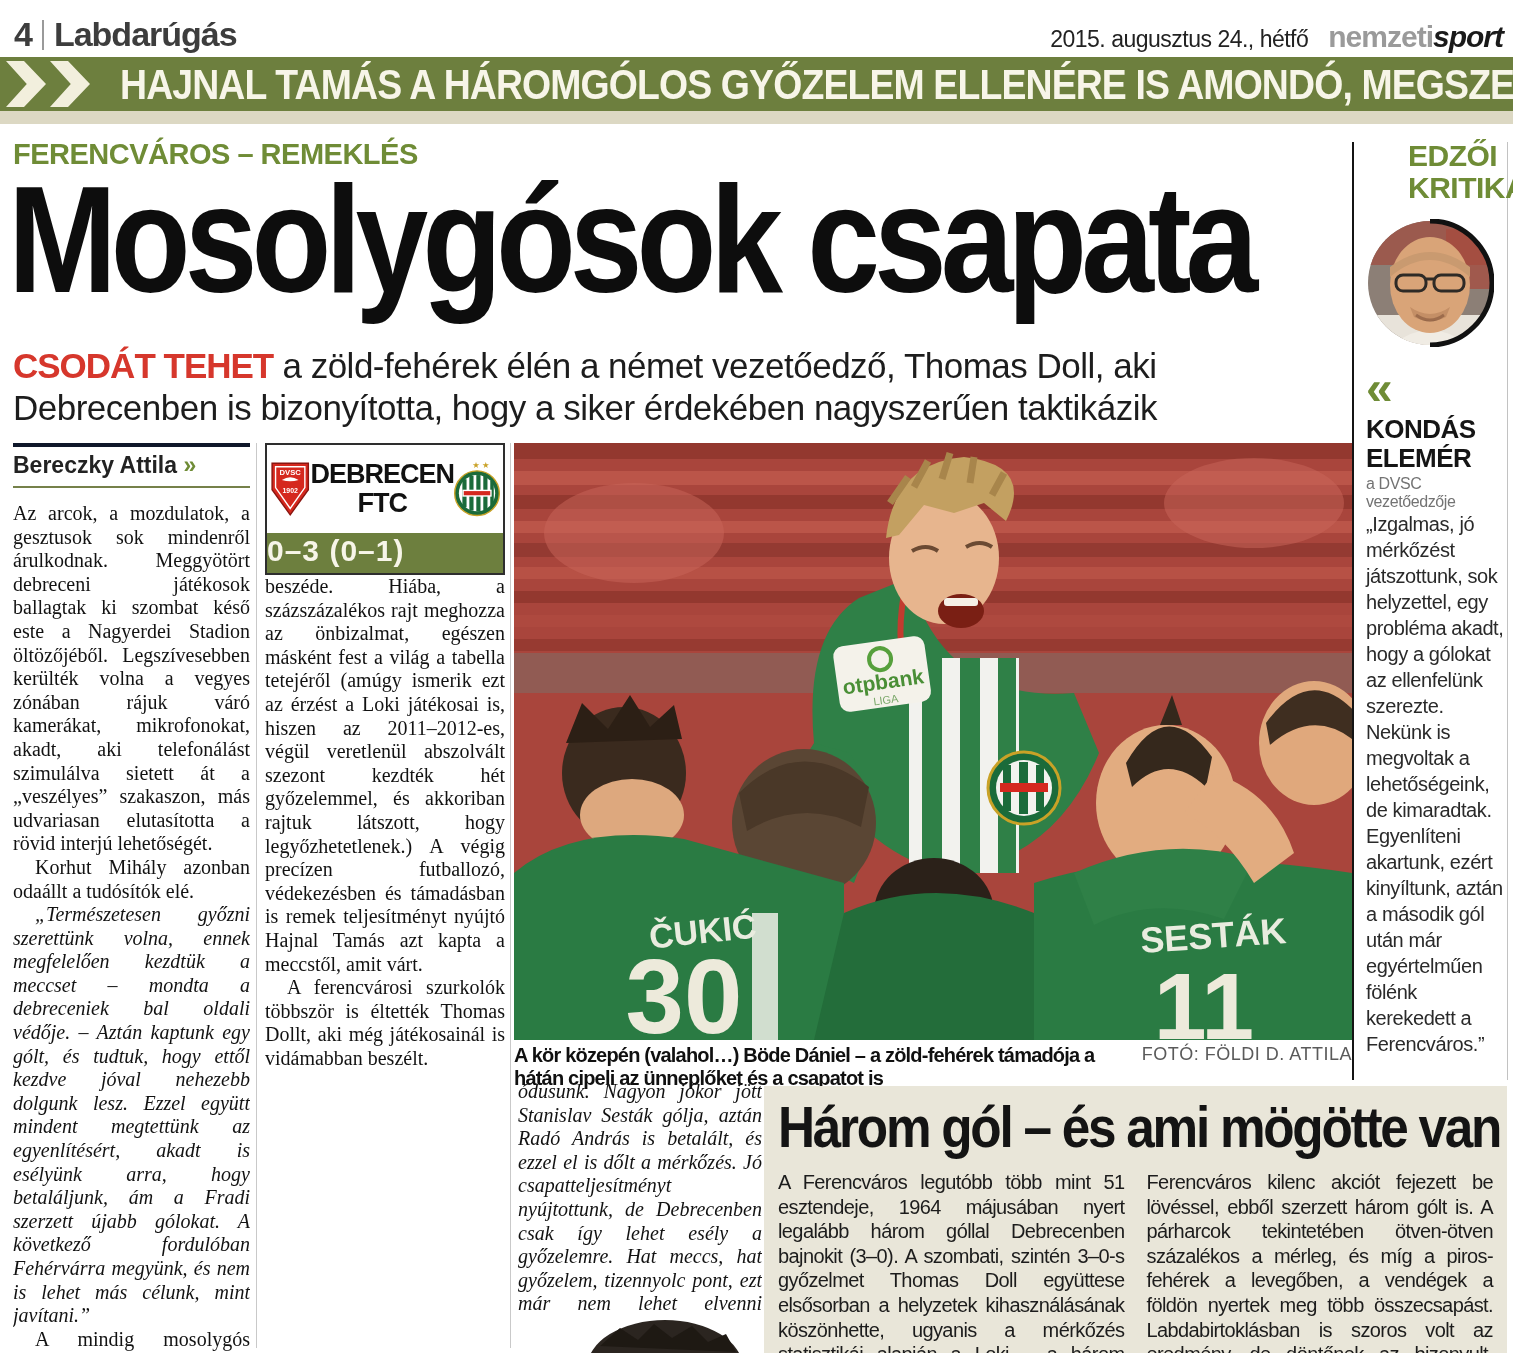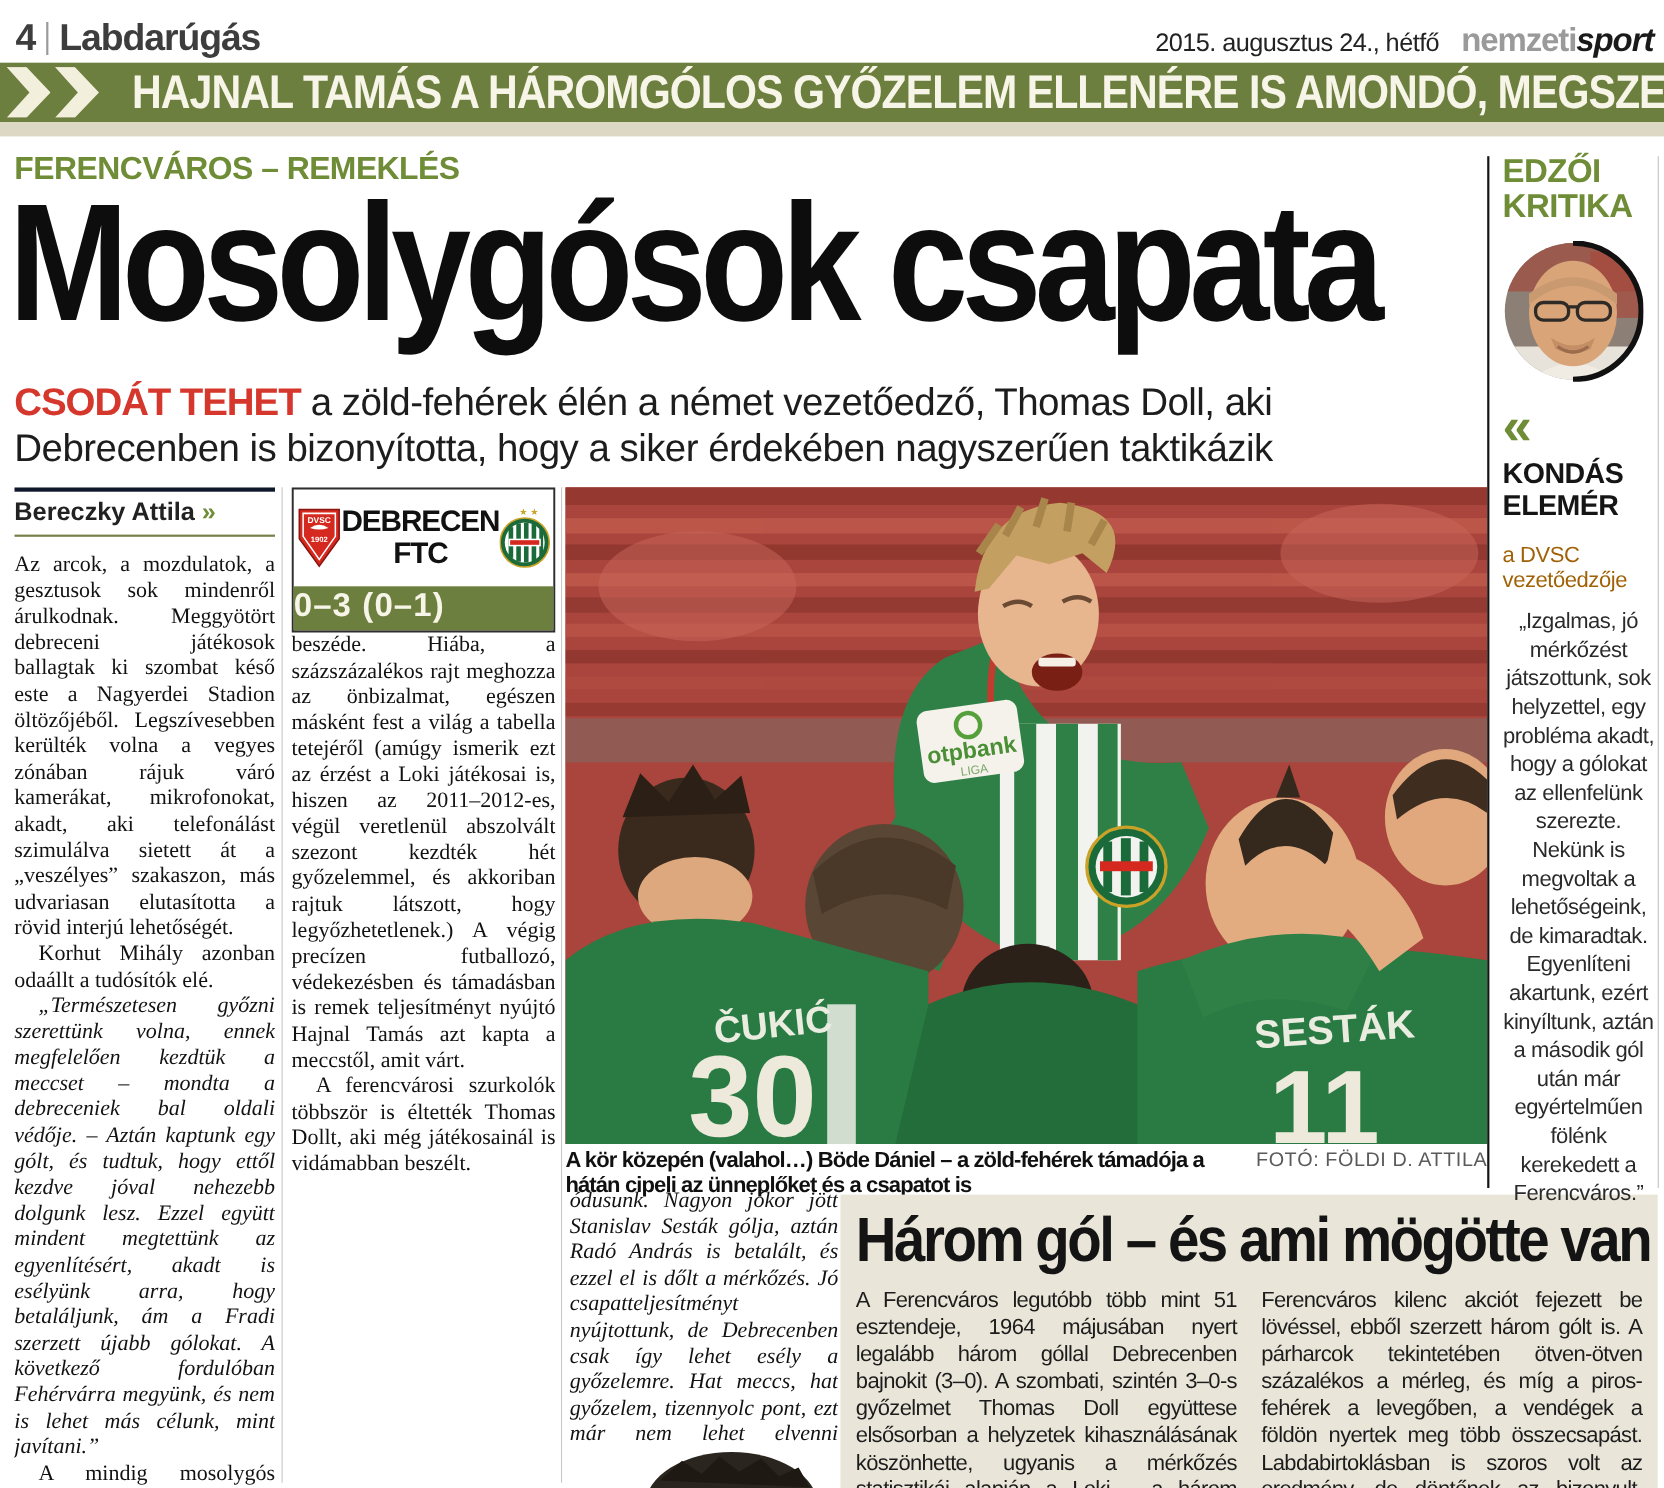--- a/index.html
+++ b/index.html
@@ -83,26 +83,26 @@
                    letter-spacing:-2.5px;white-space:nowrap;transform:scaleX(.9);
                    transform-origin:left top;}
   .bottom-cols{display:flex;gap:22px;}
   .bottom-cols p{margin:0;flex:1;font-size:20px;line-height:24.6px;text-align:justify;
                  color:#1c1c1c;letter-spacing:-0.6px;}
 
   
   .sb-blackrule{position:absolute;left:1352px;top:142px;width:2px;height:938px;background:#141414;}
   .sb-grayrule{position:absolute;left:1507px;top:142px;width:1px;height:938px;background:#c2c2c2;}
   .sidebar{position:absolute;left:1366px;top:140px;width:138px;}
-  .sb-title{font-weight:bold;font-size:30px;line-height:1.05;color:#6f8c36;letter-spacing:-0.5px;}
+  .sb-title{font-weight:bold;font-size:30px;line-height:1.05;color:#6f8c36;letter-spacing:-0.5px;margin-left:42px;}
   .sb-photo{margin-top:16px;width:128px;height:128px;}
   .sb-mark{font-size:48px;font-weight:bold;color:#6f8c36;line-height:0.8;margin-top:18px;}
   .sb-name{font-weight:bold;font-size:26px;line-height:1.1;color:#151515;margin-top:8px;letter-spacing:-0.5px;}
-  .sb-role{font-size:20px;color:#a16207;margin-top:20px;letter-spacing:-0.4px;}
-  .sb-quote{font-size:20px;line-height:1.3;color:#2a2a2a;margin-top:12px;letter-spacing:-0.4px;text-align:center;}
+  .sb-role{font-size:16px;color:#737373;margin-top:2px;letter-spacing:-0.4px;}
+  .sb-quote{font-size:20px;line-height:1.3;color:#2a2a2a;letter-spacing:-0.4px;}
 </style>
 </head>
 <body>
 
 <div class="page">
 
   <header class="masthead">
     <div class="section-label">
       <span>4</span>
       <span class="vbar"></span>

